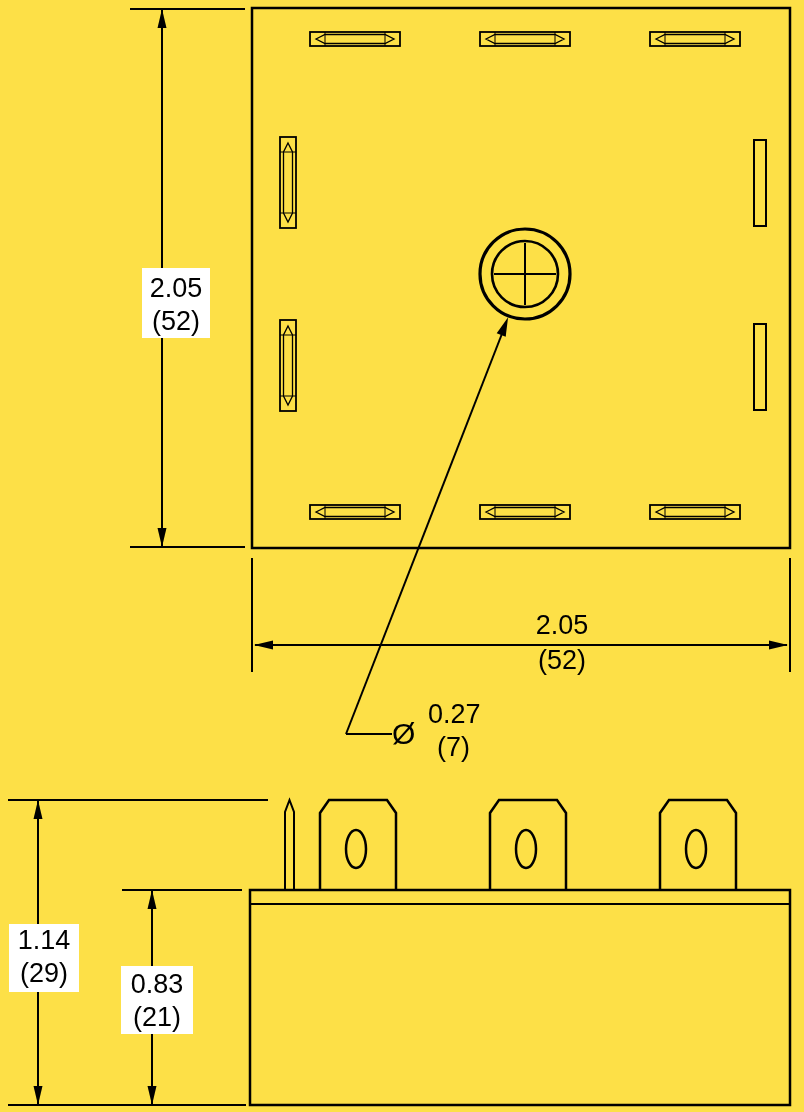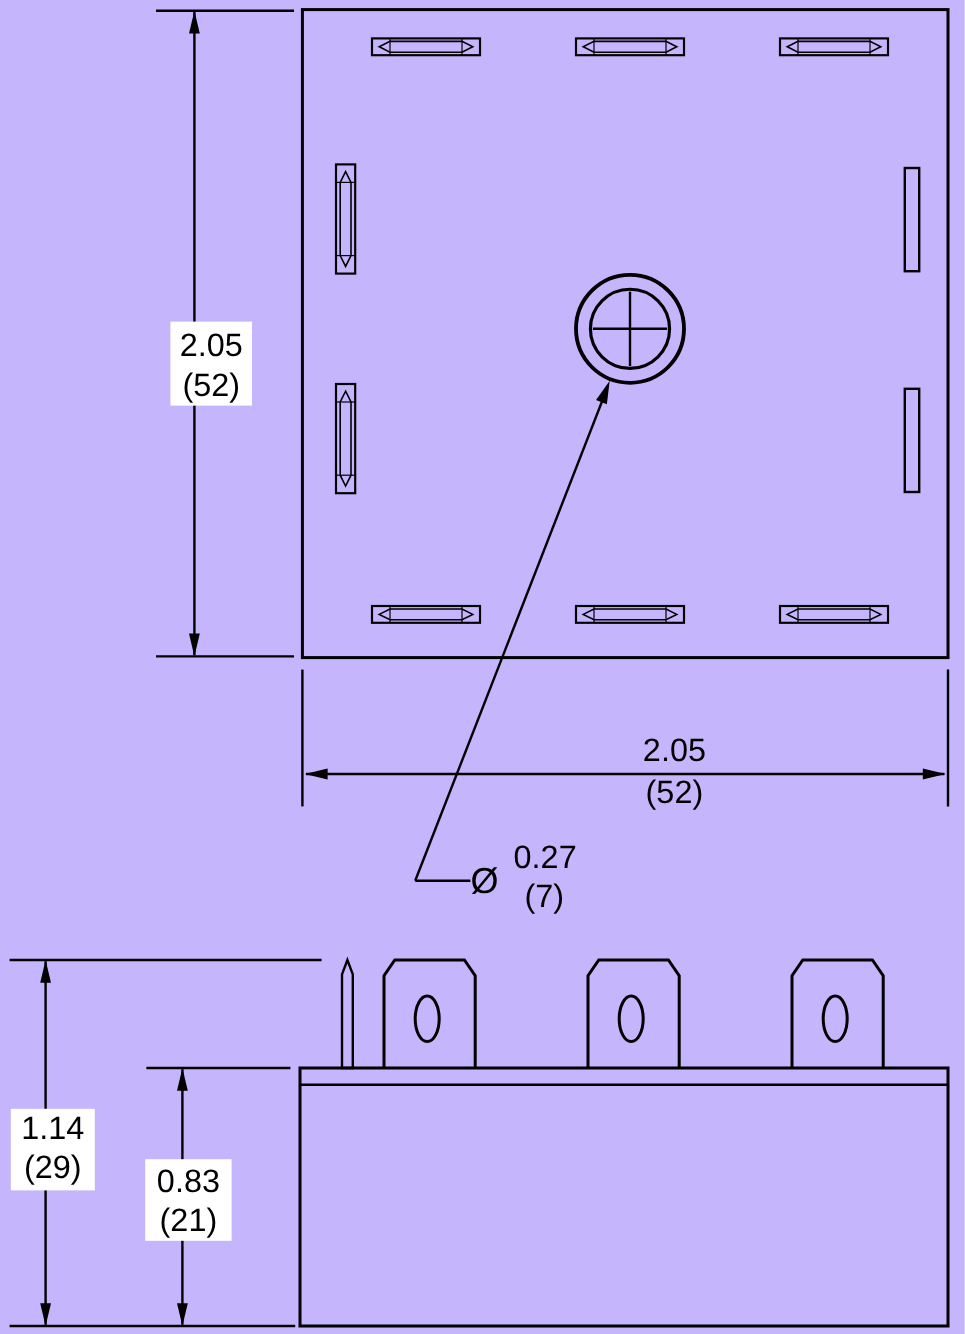--- a/index.html
+++ b/index.html
@@ -1,16 +1,16 @@
 <!DOCTYPE html>
 <html><head>
 <meta charset="utf-8">
 <style>
   html,body{margin:0;padding:0;background:#ffffff;}
-  .canvas{position:relative;width:804px;height:1112px;background:#c4b5fd;overflow:hidden;}
+  .canvas{position:relative;width:804px;height:1112px;background:#fde047;overflow:hidden;}
   svg{display:block;}
   text{font-family:"Liberation Sans","DejaVu Sans",sans-serif;font-size:27px;fill:#000000;}
   .dia{font-size:30px;}
   .ln{stroke:#000000;fill:none;}
   .fill{fill:#000000;stroke:none;}
   .wht{fill:#ffffff;stroke:none;}
 </style>
 </head>
 <body>
 

